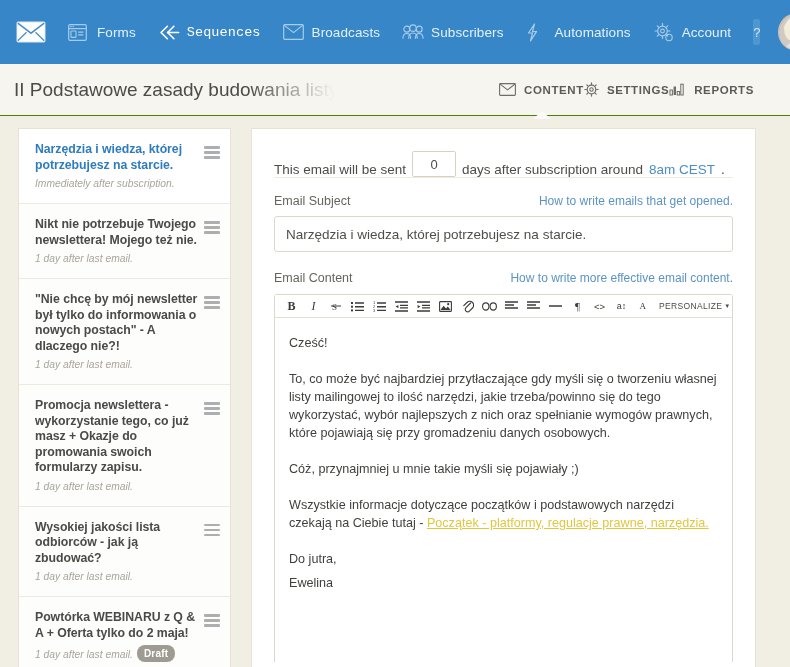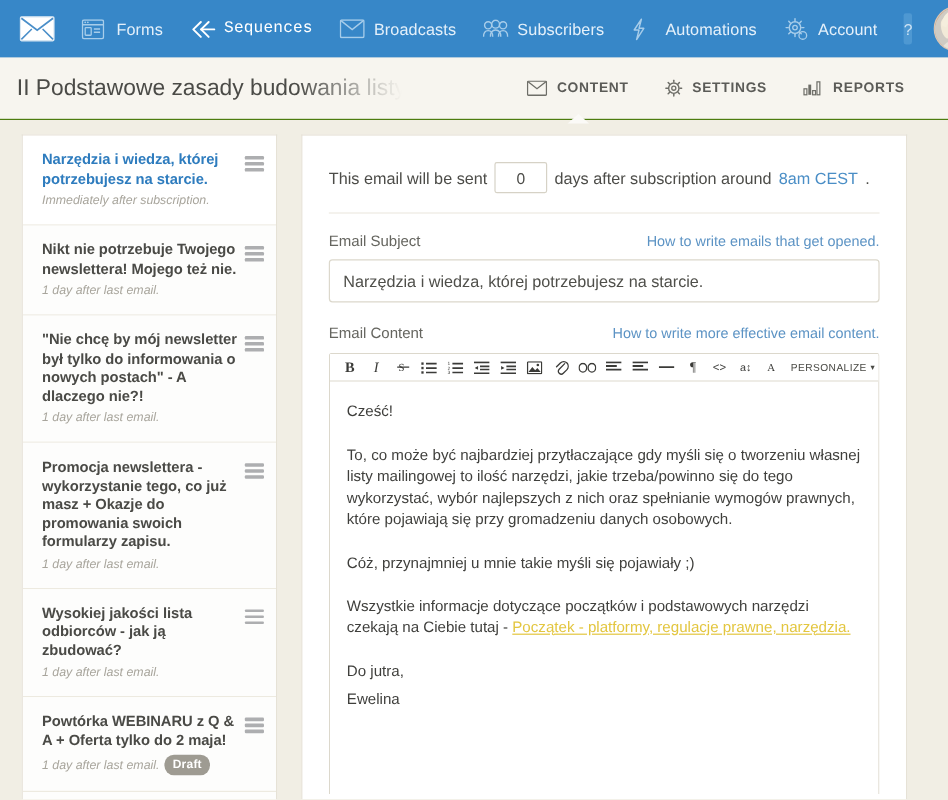--- a/index.html
+++ b/index.html
@@ -6,21 +6,21 @@
   html, body {
     width: 790px; height: 667px;
     overflow: hidden;
     background: #F1EEE4;
     font-family: "Liberation Sans", sans-serif;
     -webkit-font-smoothing: antialiased;
   }
 
   
   #topnav {
-    height: 48px;
+    height: 64px;
     background: #3787C8;
     display: flex;
     align-items: center;
     padding: 0 14px 0 16px;
     position: relative;
   }
   #topnav .logo { width: 34px; height: 28px; display:flex; align-items:center; }
   .nav-item {
     display: flex; align-items: center;
     gap: 7px;
@@ -64,21 +64,21 @@
     font-size: 19px;
     color: #4B4B47;
     font-weight: 400;
     white-space: nowrap;
     overflow: hidden;
     max-width: 340px;
     position: relative;
     -webkit-mask-image: linear-gradient(to right, #000 0, #000 72%, rgba(0,0,0,0) 99%);
             mask-image: linear-gradient(to right, #000 0, #000 72%, rgba(0,0,0,0) 99%);
   }
-  #page-tabs { margin-left: auto; display: flex; align-items: center; gap: 30px; }
+  #page-tabs { margin-left: auto; display: flex; align-items: center; }
   .ptab {
     display: flex; align-items: center; gap: 8px;
     font-size: 11.5px;
     font-weight: bold;
     letter-spacing: .6px;
     color: #5B5B57;
     cursor: pointer;
     position: relative;
   }
   .ptab .ptab-ico { display:flex; align-items:center; }
@@ -167,23 +167,22 @@
     border: 1px solid #E6E2D6;
     border-bottom: none;
     flex: 1;
     padding: 22px 22px 0 22px;
     overflow: hidden;
   }
 
   .send-line {
     font-size: 13.5px;
     color: #4C4C48;
-    display: flex; align-items: center;
+    display: flex; align-items: flex-end;
     gap: 6px;
-    padding-bottom: 16px;
     border-bottom: 1px solid #EDEAE2;
   }
   .days-input {
     width: 44px; height: 26px;
     text-align: center;
     border: 1px solid #D6D2C6;
     border-radius: 2px;
     font-size: 13px;
     color: #4C4C48;
     font-family: "Liberation Sans", sans-serif;

